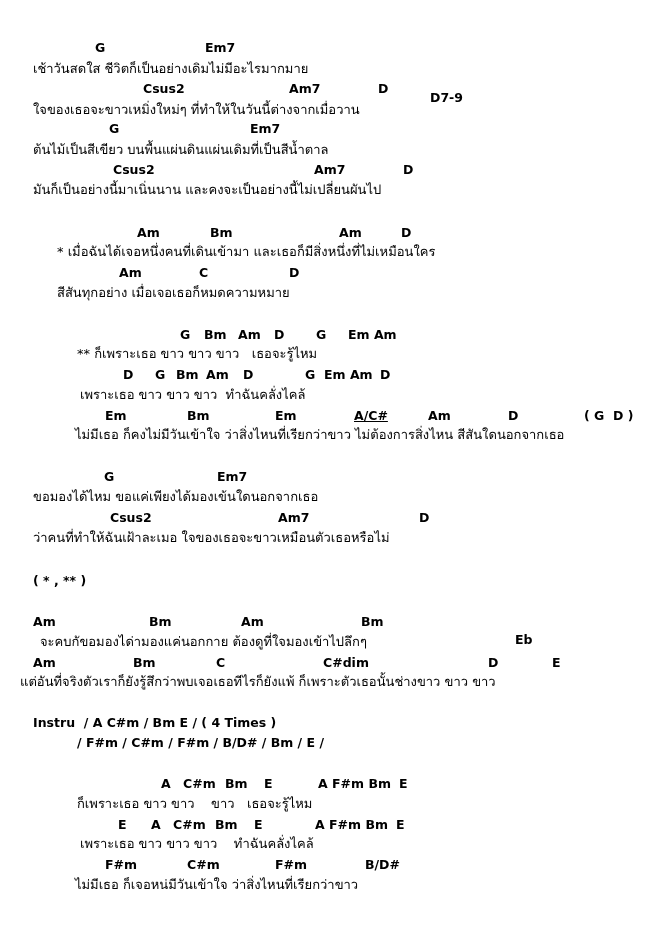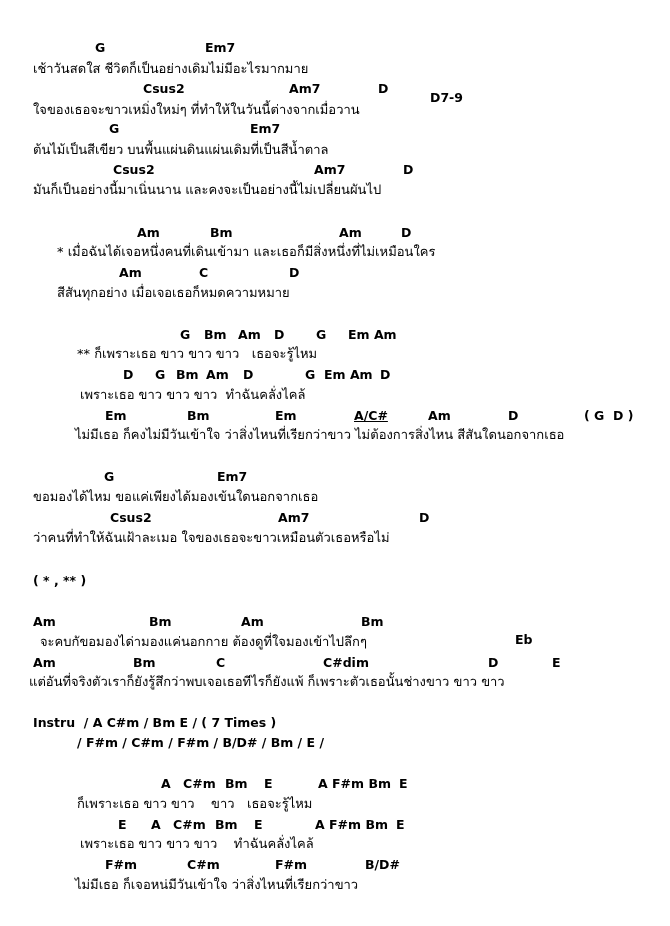--- a/index.html
+++ b/index.html
@@ -74,22 +74,22 @@
     <span class="chord" style="left: 241px; top: 614px;">Am</span>
     <span class="chord" style="left: 361px; top: 614px;">Bm</span>
     <span class="lyric" style="left: 40px; top: 633px;">จะคบกัขอมองได่ามองแค่นอกกาย ต้องดูที่ใจมองเข้าไปลึกๆ</span>
     <span class="chord" style="left: 33px; top: 655px;">Am</span>
     <span class="chord" style="left: 133px; top: 655px;">Bm</span>
     <span class="chord" style="left: 216px; top: 655px;">C</span>
     <span class="chord" style="left: 323px; top: 655px;">C#dim</span>
     <span class="chord" style="left: 488px; top: 655px;">D</span>
     <span class="chord" style="left: 515px; top: 632px;">Eb</span>
     <span class="chord" style="left: 552px; top: 655px;">E</span>
-    <span class="lyric" style="left: 29px; top: 673px;">แต่อันที่จริงตัวเราก็ยังรู้สึกว่าพบเจอเธอทีไรก็ยังแพ้ ก็เพราะตัวเธอนั้นช่างขาว ขาว ขาว</span>
-    <span class="head" style="left: 33px; top: 715px;">Instru  / A C#m / Bm E / ( 7 Times )</span>
+    <span class="lyric" style="left: 20px; top: 673px;">แต่อันที่จริงตัวเราก็ยังรู้สึกว่าพบเจอเธอทีไรก็ยังแพ้ ก็เพราะตัวเธอนั้นช่างขาว ขาว ขาว</span>
+    <span class="head" style="left: 33px; top: 715px;">Instru  / A C#m / Bm E / ( 4 Times )</span>
     <span class="head" style="left: 77px; top: 735px;">/ F#m / C#m / F#m / B/D# / Bm / E /</span>
     <span class="chord" style="left: 161px; top: 776px;">A</span>
     <span class="chord" style="left: 183px; top: 776px;">C#m</span>
     <span class="chord" style="left: 225px; top: 776px;">Bm</span>
     <span class="chord" style="left: 264px; top: 776px;">E</span>
     <span class="chord" style="left: 318px; top: 776px;">A F#m Bm</span>
     <span class="chord" style="left: 399px; top: 776px;">E</span>
     <span class="lyric" style="left: 77px; top: 795px;">ก็เพราะเธอ ขาว ขาว    ขาว   เธอจะรู้ไหม</span>
     <span class="chord" style="left: 118px; top: 817px;">E</span>
     <span class="chord" style="left: 151px; top: 817px;">A</span>

